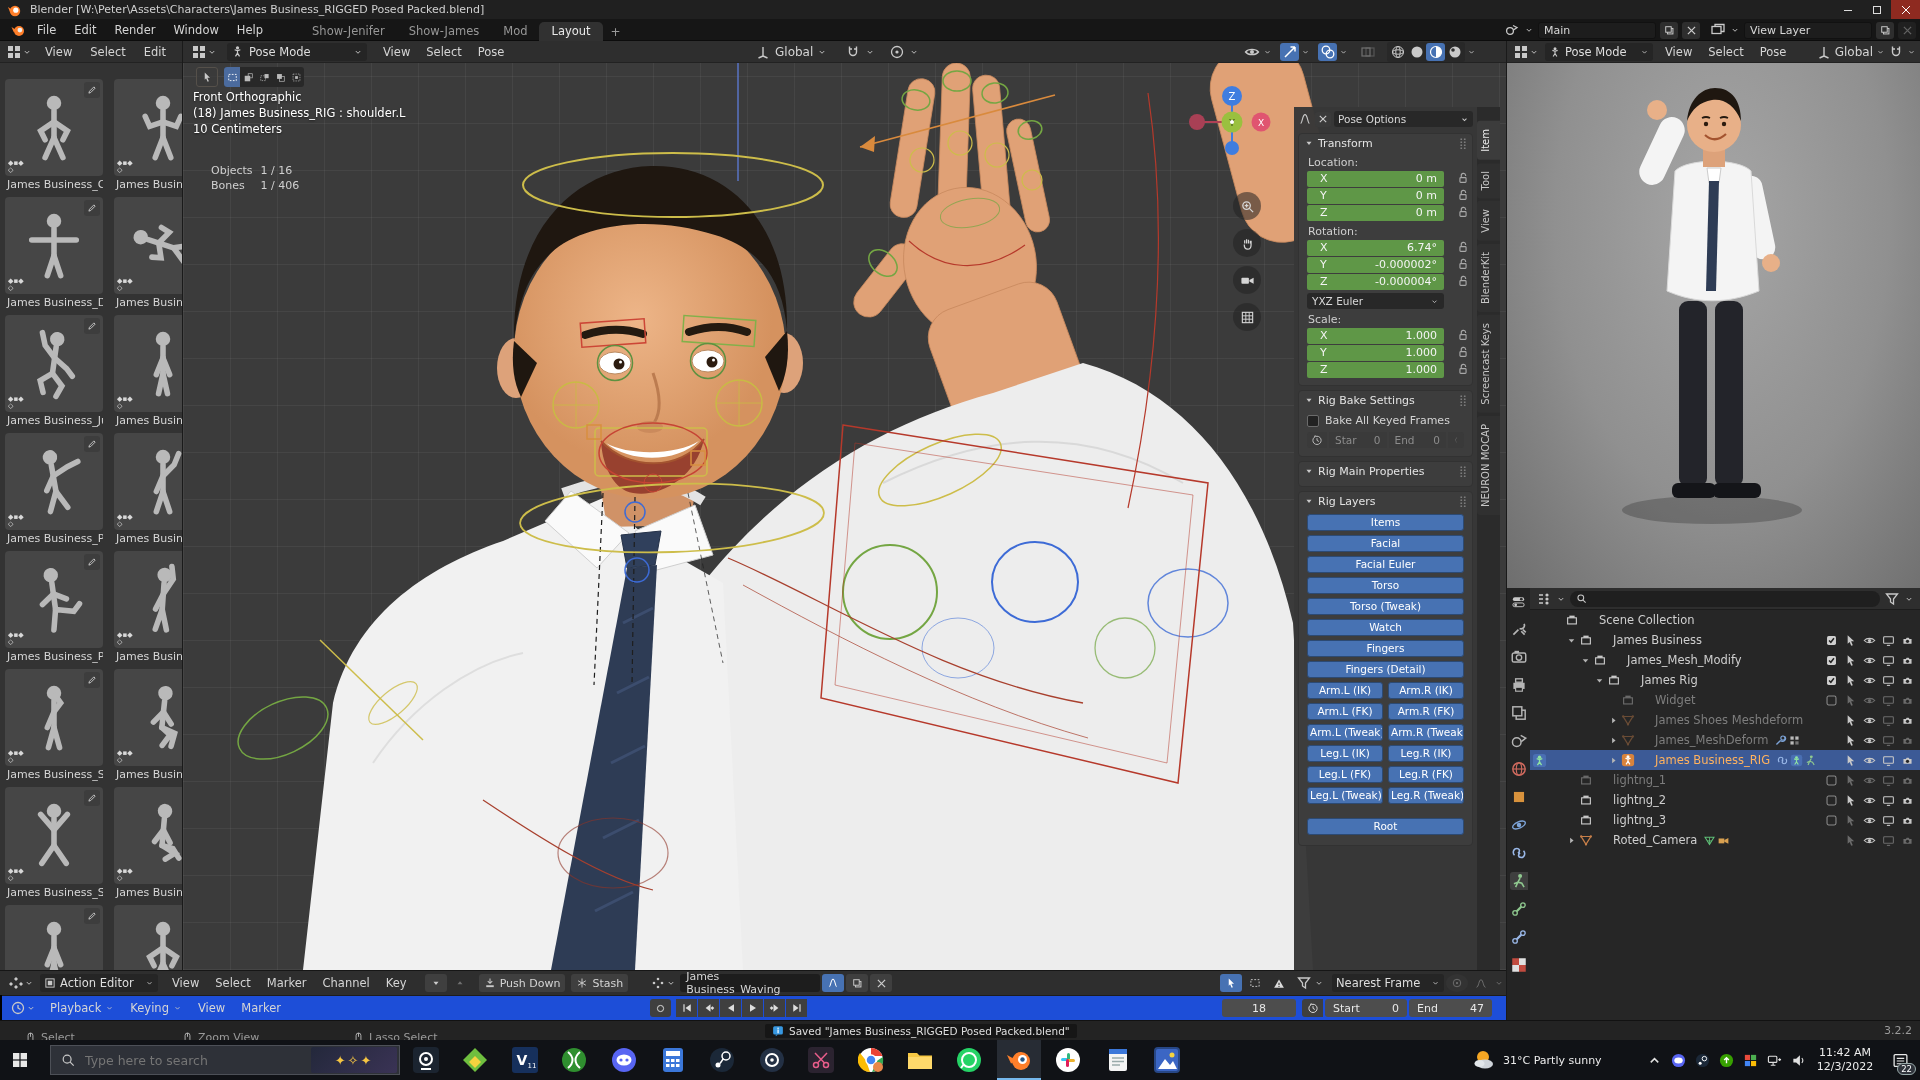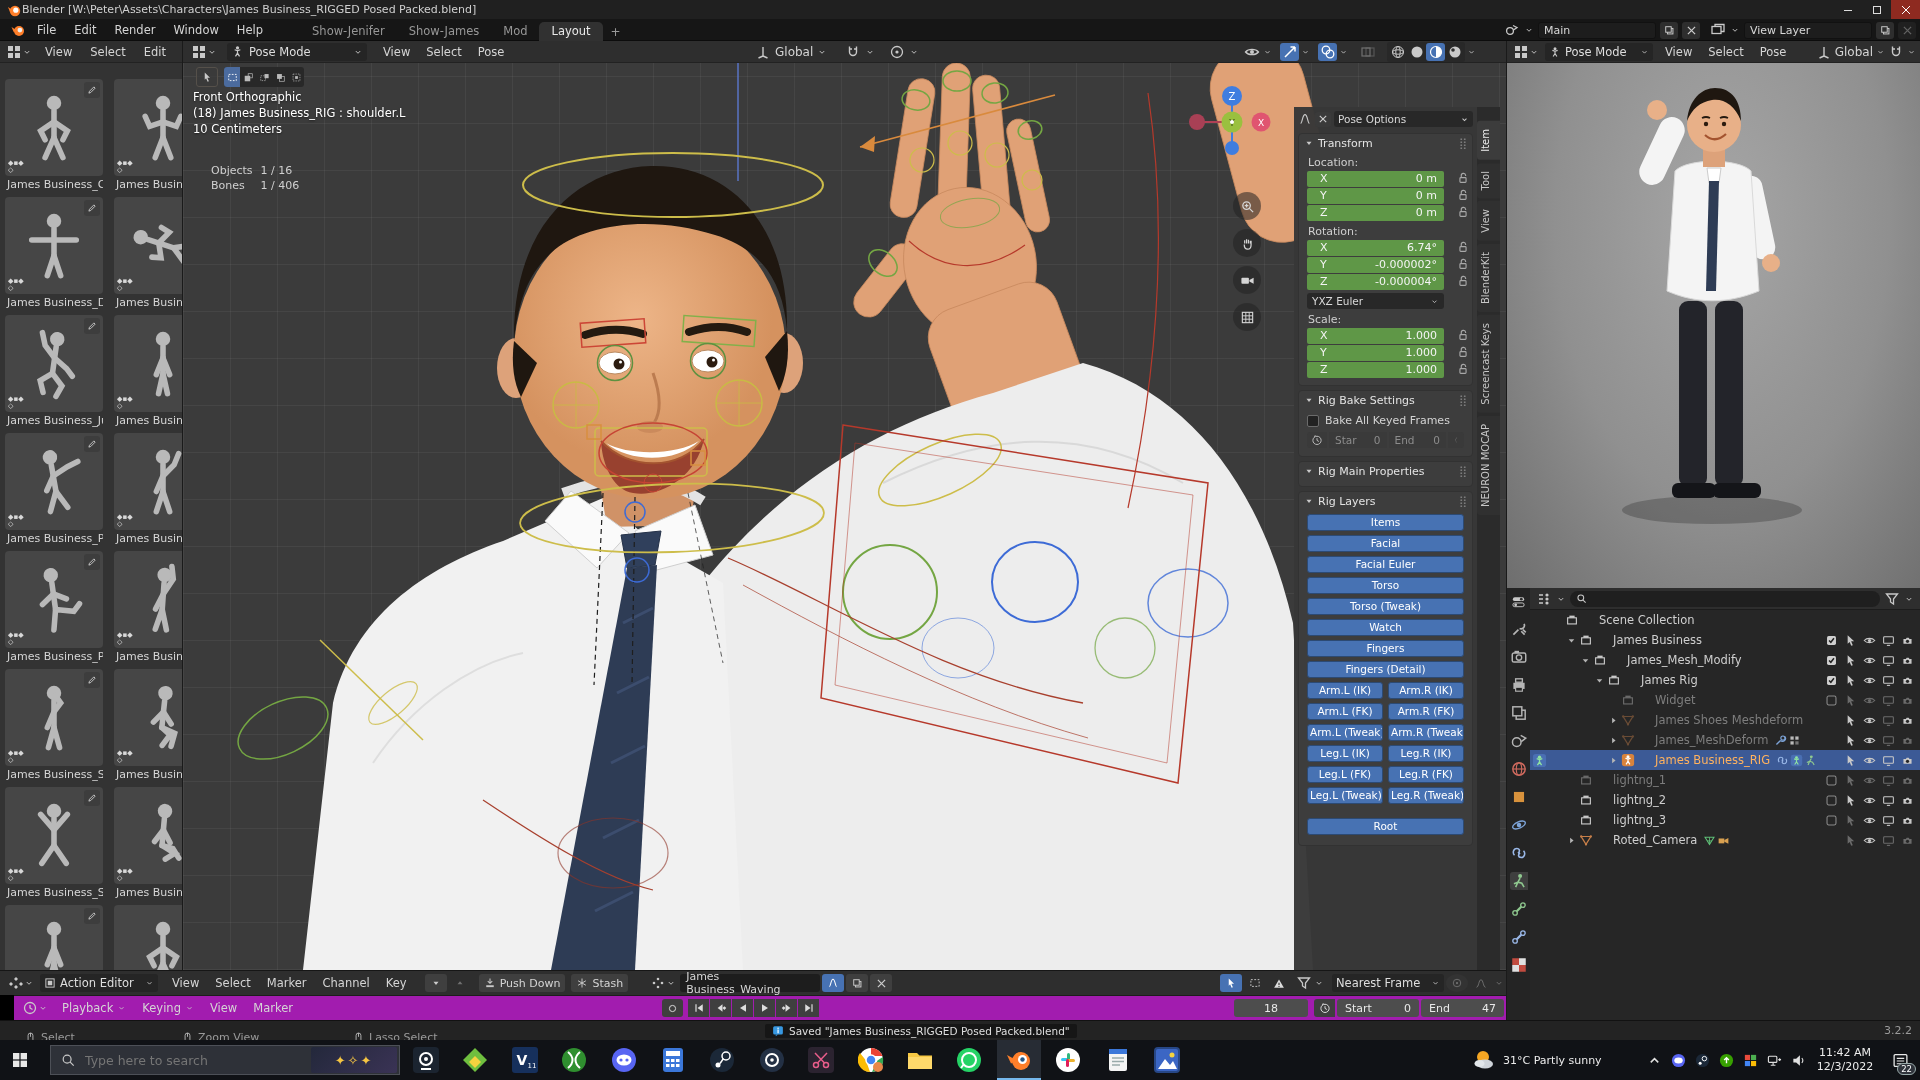--- a/index.html
+++ b/index.html
@@ -93,21 +93,21 @@
   #outliner-hdr{height:22px;background:#2e2e2e;display:flex;align-items:center;gap:4px;padding:0 6px;border-bottom:1px solid #1c1c1c;}
   #ol-search{flex:1;height:16px;background:#1f1f1f;border-radius:8px;display:flex;align-items:center;gap:4px;padding:0 6px;color:#888;}
   .ol-row{position:relative;height:20px;display:flex;align-items:center;font-size:11.5px;color:#cfcfcf;}
   .ol-row.sel{background:#3c5a96;}
   .ol-row .lbl{margin-left:20px;white-space:nowrap;}
   .ol-row .lbl.active-obj{color:var(--active-orange);}
   .ol-right{position:absolute;display:flex;align-items:center;}
   .ol-badges{display:flex;gap:1px;margin-left:6px;}
   
   #dope{position:absolute;left:0;top:970px;width:1506px;height:25px;background:#2e2e2e;border-top:1px solid #161616;display:flex;align-items:center;}
-  #tline{position:absolute;left:14px;top:995px;width:1506px;height:25px;background:#a21caf;border-top:1px solid #1d1d1d;display:flex;align-items:center;}
+  #tline{position:absolute;left:2px;top:995px;width:1506px;height:25px;background:#1d4ed8;border-top:1px solid #1d1d1d;display:flex;align-items:center;}
   .de-btn{background:#3f3f3f;border-radius:3px;height:18px;display:flex;align-items:center;justify-content:center;padding:0 5px;gap:4px;color:#d5d5d5;font-size:11px;}
   .de-field{background:#1d1d1d;border-radius:3px;height:18px;display:flex;align-items:center;padding:0 6px;color:#d8d8d8;font-size:11px;}
   .tl-field{background:#4d4d4d;border-radius:3px;height:18px;display:flex;align-items:center;justify-content:space-between;padding:0 8px;color:#e8e8e8;font-size:11px;}
   .tp-btn{width:21px;height:18px;background:#3f3f3f;display:flex;align-items:center;justify-content:center;color:#ddd;}
   
   #status{position:absolute;left:0;top:1020px;width:1920px;height:20px;background:#232323;border-top:1px solid #121212;display:flex;align-items:center;color:#9a9a9a;font-size:11px;}
   .hint{display:flex;align-items:center;gap:5px;position:absolute;}
   #status-chip{position:absolute;left:765px;top:3px;height:14px;background:#161616;border-radius:2px;display:flex;align-items:center;gap:5px;padding:0 7px;color:#dfdfdf;font-size:10.5px;}
   #status-version{position:absolute;right:8px;color:#9a9a9a;}
   
@@ -132,21 +132,21 @@
 <div id="app">
 
   <div id="titlebar">
     <i class="ic abs" style="left:6px;top:2px">
         <svg viewBox="0 0 16 16">
           <circle cx="9" cy="9" r="5.2" fill="#ff7f2a"></circle>
           <circle cx="9.8" cy="8.2" r="2.6" fill="#fff"></circle>
           <path d="M2 5 L7 8.5 L4 10 Z" fill="#ff7f2a"></path>
         </svg>
       </i>
-    <span class="t-title" style="margin-left:22px">Blender [W:\Peter\Assets\Characters\James Business_RIGGED Posed Packed.blend]</span>
+    <span class="t-title" style="margin-left:30px">Blender [W:\Peter\Assets\Characters\James Business_RIGGED Posed Packed.blend]</span>
     <div class="wbtns">
       <div class="wbtn">
           <svg width="10" height="10" viewBox="0 0 10 10">
             <path d="M1 5.5 H9" stroke="#ddd"></path>
           </svg>
         </div>
       <div class="wbtn">
           <svg width="10" height="10" viewBox="0 0 10 10">
             <rect x="1.5" y="1.5" width="7" height="7" fill="none" stroke="#ddd"></rect>
           </svg>

